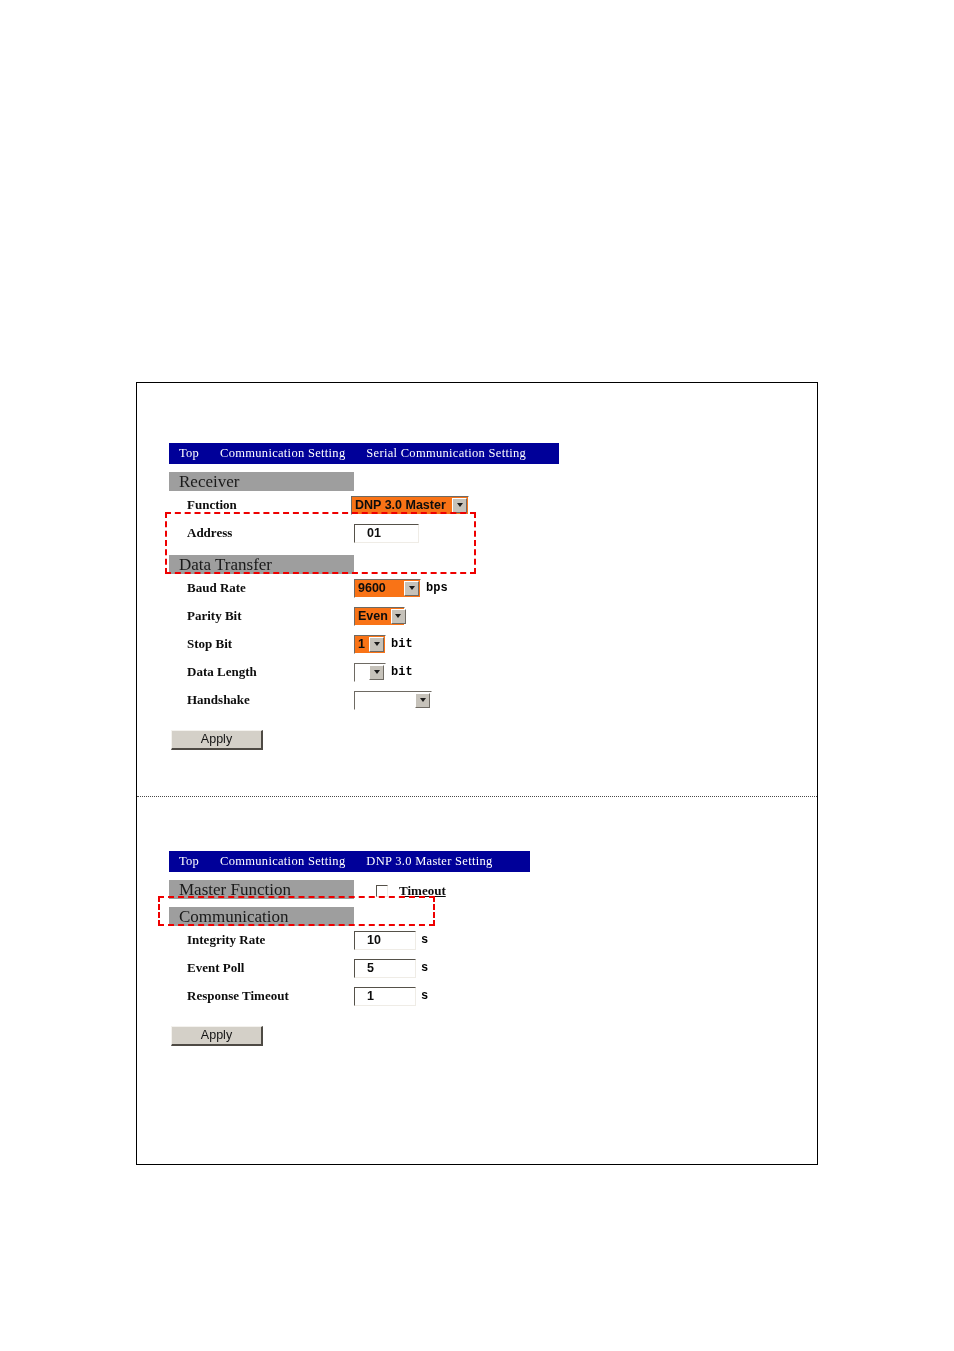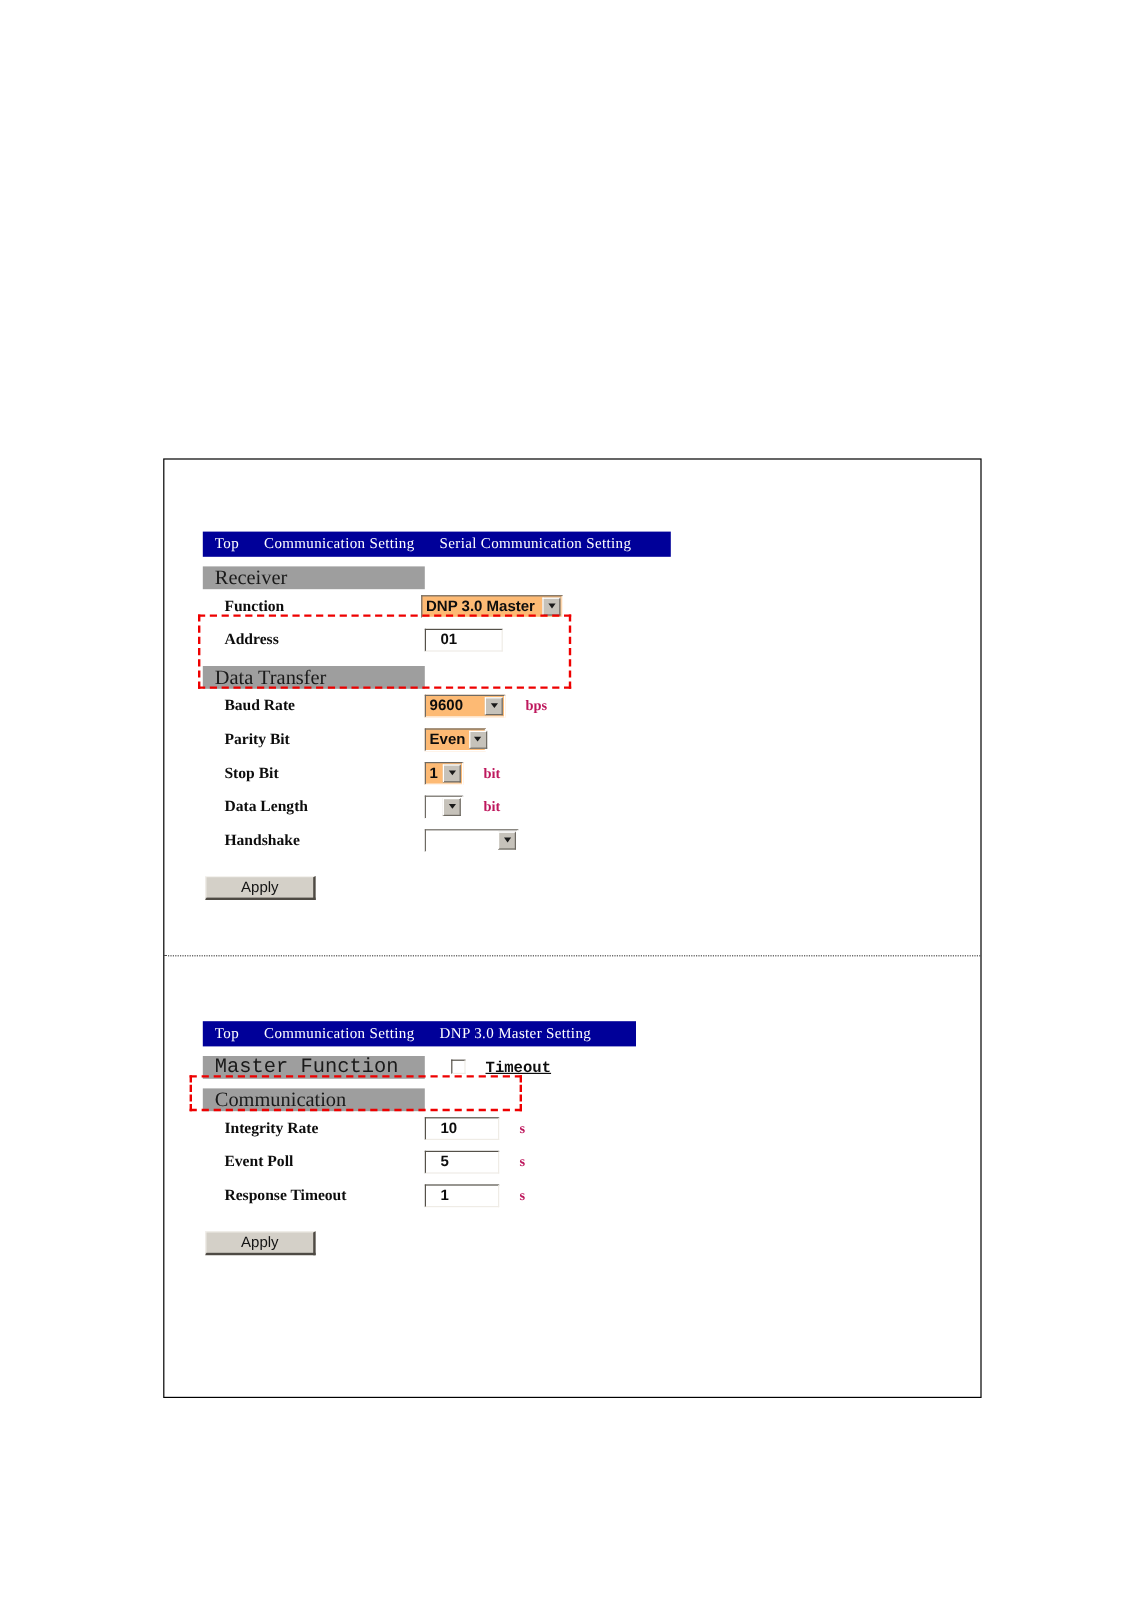--- a/index.html
+++ b/index.html
@@ -94,32 +94,33 @@
     color: #0d0d0d;
     filter: blur(0.25px);
   }
   .field-ctrl {
     display: flex;
     align-items: center;
   }
   .unit {
     font-size: 12px;
     font-weight: bold;
-    color: #be185d;
-    margin-left: 17px;
+    color: #000000;
+    margin-left: 5px;
     filter: blur(0.25px);
+    font-family: Liberation Mono, monospace;
   }
 
   
   .select {
     display: inline-flex;
     align-items: center;
     justify-content: space-between;
     height: 19px;
-    background: #fdba74;
+    background: #f97316;
     border-top: 1.5px solid #6e6a63;
     border-left: 1.5px solid #6e6a63;
     border-right: 1.5px solid #ffffff;
     border-bottom: 1.5px solid #ffffff;
     box-sizing: border-box;
     font-size: 12.5px;
     font-weight: bold;
     color: #0d0d0d;
     padding-left: 3px;
     font-family: "Liberation Sans", sans-serif;
@@ -337,21 +338,21 @@
   <div class="capture capture-bot">
 
     <div class="titlebar titlebar-bot">
       <span class="tb-seg">Top</span>
       <span class="tb-sep"></span>
       <span class="tb-seg">Communication Setting</span>
       <span class="tb-sep"></span>
       <span class="tb-seg">DNP 3.0 Master Setting</span>
     </div>
 
-    <div style="display:flex;align-items:center;margin-top:8px;font-family:Liberation Mono, monospace;">
+    <div style="display:flex;align-items:center;margin-top:8px;">
       <div class="group-head" style="margin-top:0;">Master Function</div>
       <div style="margin-left:22px;white-space:nowrap;">
         <span class="checkbox"></span>
         <span class="cb-label">Timeout</span>
       </div>
     </div>
 
     <div class="group-head">Communication</div>
 
     <div class="field-row">

